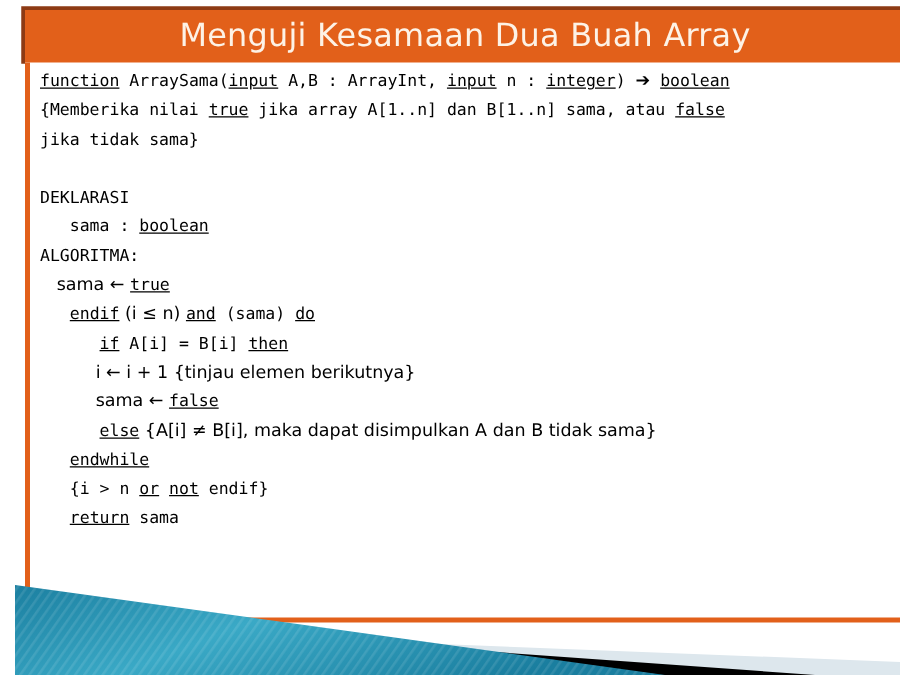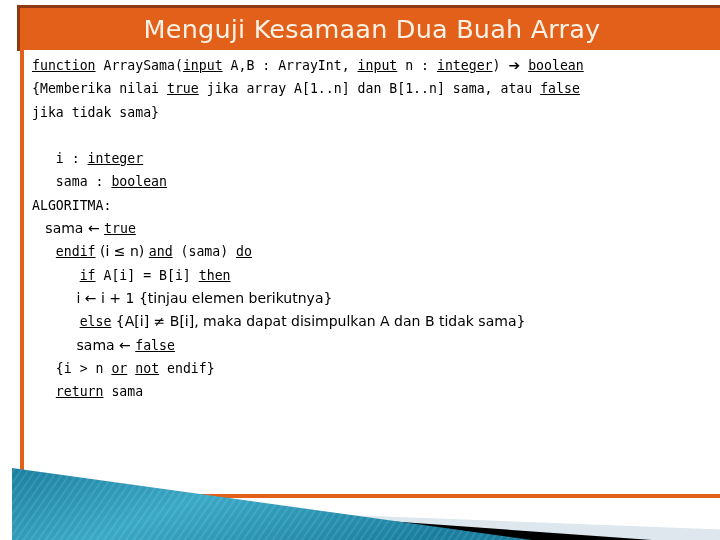--- a/index.html
+++ b/index.html
@@ -110,29 +110,30 @@
   <div class="title-bar">
     <div class="title-text" data-bind="slide.title">Menguji Kesamaan Dua Buah Array</div>
   </div>
 
   <div class="content-box">
     <div class="code-area" id="code-area">
         <div class="code-line"><span class="u">function</span><span> ArraySama(</span><span class="u">input</span><span> A,B : ArrayInt, </span><span class="u">input</span><span> n : </span><span class="u">integer</span><span>) </span><span class="arrow">➔</span><span> </span><span class="u">boolean</span></div>
         <div class="code-line"><span>{Memberika nilai </span><span class="u">true</span><span> jika array A[1..n] dan B[1..n] sama, atau </span><span class="u">false</span></div>
         <div class="code-line"><span>jika tidak sama}</span></div>
         <div class="code-line"><span> </span></div>
-        <div class="code-line"><span>   i : </span><span class="u">integer</span></div>
+        <div class="code-line"><span>DEKLARASI</span></div>
         <div class="code-line"><span>   sama : </span><span class="u">boolean</span></div>
         <div class="code-line"><span>ALGORITMA:</span></div>
         <div class="code-line"><span class="arrow">   sama ← </span><span class="u">true</span></div>
         <div class="code-line"><span>   </span><span class="u">endif</span><span class="arrow"> (i ≤ n) </span><span class="u">and</span><span> (sama) </span><span class="u">do</span></div>
         <div class="code-line"><span>      </span><span class="u">if</span><span> A[i] = B[i] </span><span class="u">then</span></div>
         <div class="code-line"><span class="arrow">          i ← i + 1 {tinjau elemen berikutnya}</span></div>
+        <div class="code-line"><span class="arrow">          sama ← </span><span class="u">false</span></div>
         <div class="code-line"><span>      </span><span class="u">else</span><span class="arrow"> {A[i] ≠ B[i], maka dapat disimpulkan A dan B tidak sama}</span></div>
-        <div class="code-line"><span class="arrow">          sama ← </span><span class="u">false</span></div>
+        <div class="code-line"><span>   </span><span class="u">endwhile</span></div>
         <div class="code-line"><span>   {i &gt; n </span><span class="u">or</span><span> </span><span class="u">not</span><span> endif}</span></div>
         <div class="code-line"><span>   </span><span class="u">return</span><span> sama</span></div>
       </div>
   </div>
 
   <div class="footer-deco">
     <svg width="720" height="90" viewBox="0 0 720 90" xmlns="http://www.w3.org/2000/svg">
       <defs>
         <linearGradient id="tealGrad" x1="0" y1="0" x2="1" y2="0.35">
           <stop offset="0%" stop-color="#1B7FA0"></stop>

